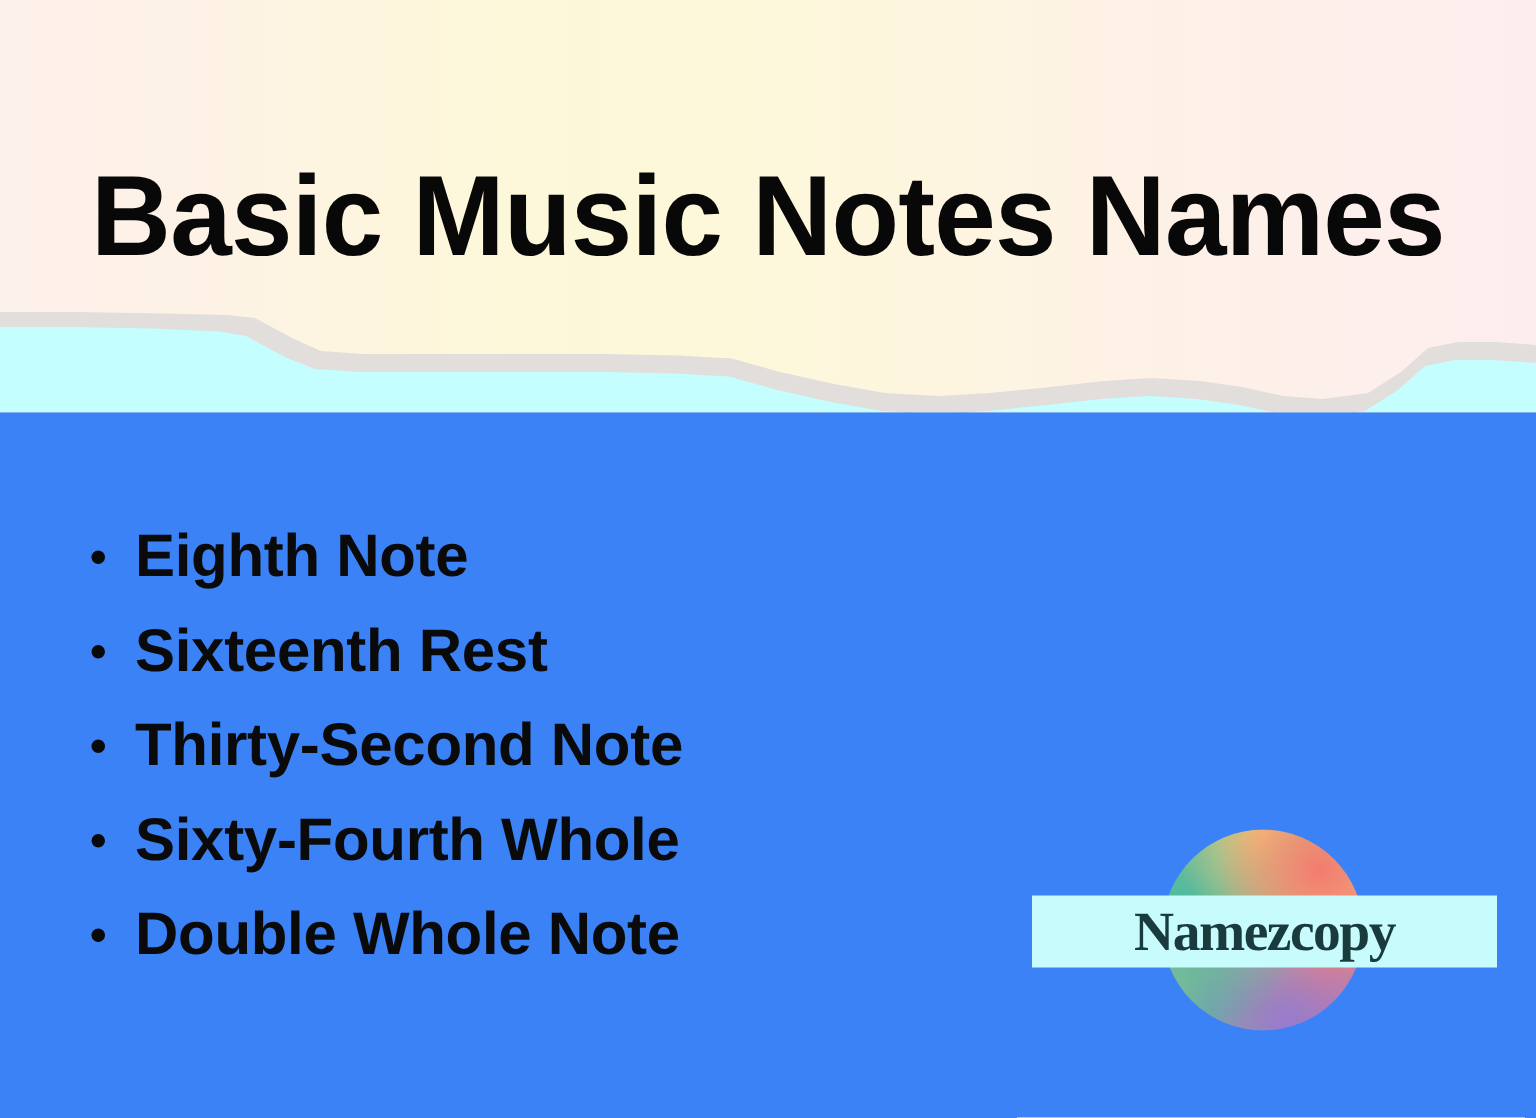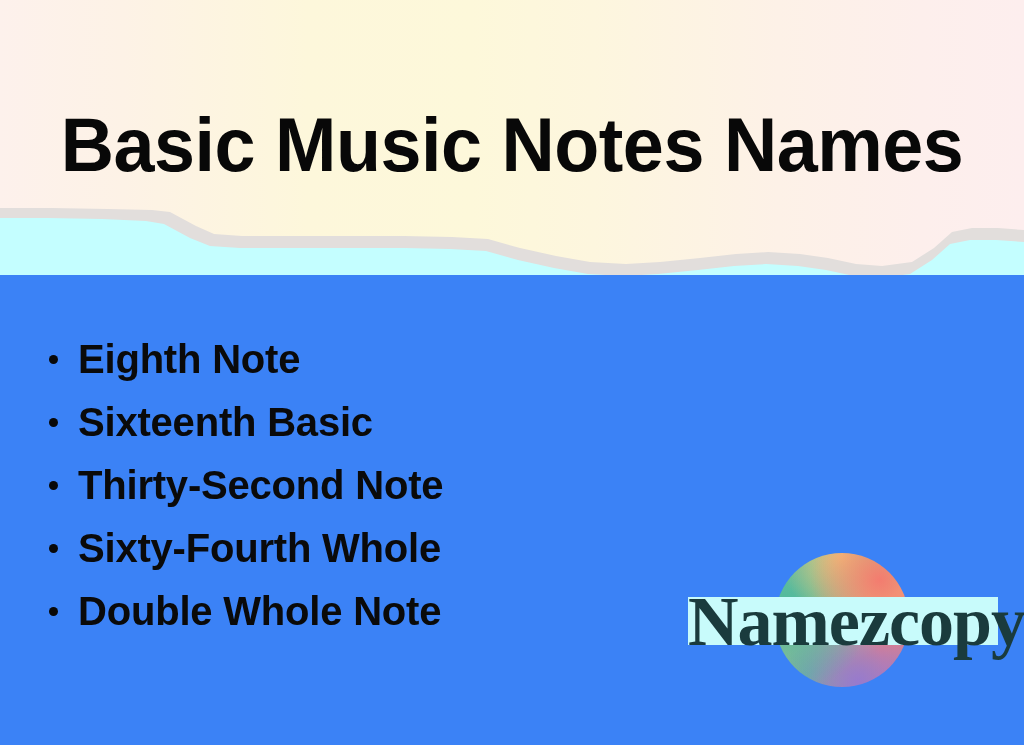--- a/index.html
+++ b/index.html
@@ -68,21 +68,21 @@
     white-space: nowrap;
     transform: scaleX(0.97);
     transform-origin: center top;
   }
 
   
   .note-list {
     position: absolute;
     left: 44px;
     top: 327px;
-    margin: 0;
+    margin: 12px;
     padding: 0;
     list-style: none;
     text-align: center;
   }
   .note-item {
     position: relative;
     height: 63px;
     padding-left: 34px;
     display: flex;
     align-items: center;
@@ -139,21 +139,21 @@
     background: #C8FBFB;
   }
   .logo-wordmark {
     position: absolute;
     left: 0;
     top: 43px;
     width: 310px;
     text-align: center;
     font-family: "Liberation Serif", serif;
     font-weight: bold;
-    font-size: 70px;
+    font-size: 37px;
     line-height: 58px;
     letter-spacing: -1px;
     color: #1A3B3D;
     white-space: nowrap;
   }
 </style>
 </head>
 <body>
 
 <div class="poster">
@@ -183,21 +183,21 @@
     <h1 class="title">Basic Music Notes Names</h1>
   </div>
 
   <ul class="note-list">
     <li class="note-item">
       <span class="bullet-dot"></span>
       <span class="note-label">Eighth Note</span>
     </li>
     <li class="note-item">
       <span class="bullet-dot"></span>
-      <span class="note-label">Sixteenth Basic</span>
+      <span class="note-label">Sixteenth Rest</span>
     </li>
     <li class="note-item">
       <span class="bullet-dot"></span>
       <span class="note-label">Thirty-Second Note</span>
     </li>
     <li class="note-item">
       <span class="bullet-dot"></span>
       <span class="note-label">Sixty-Fourth Whole</span>
     </li>
     <li class="note-item">

